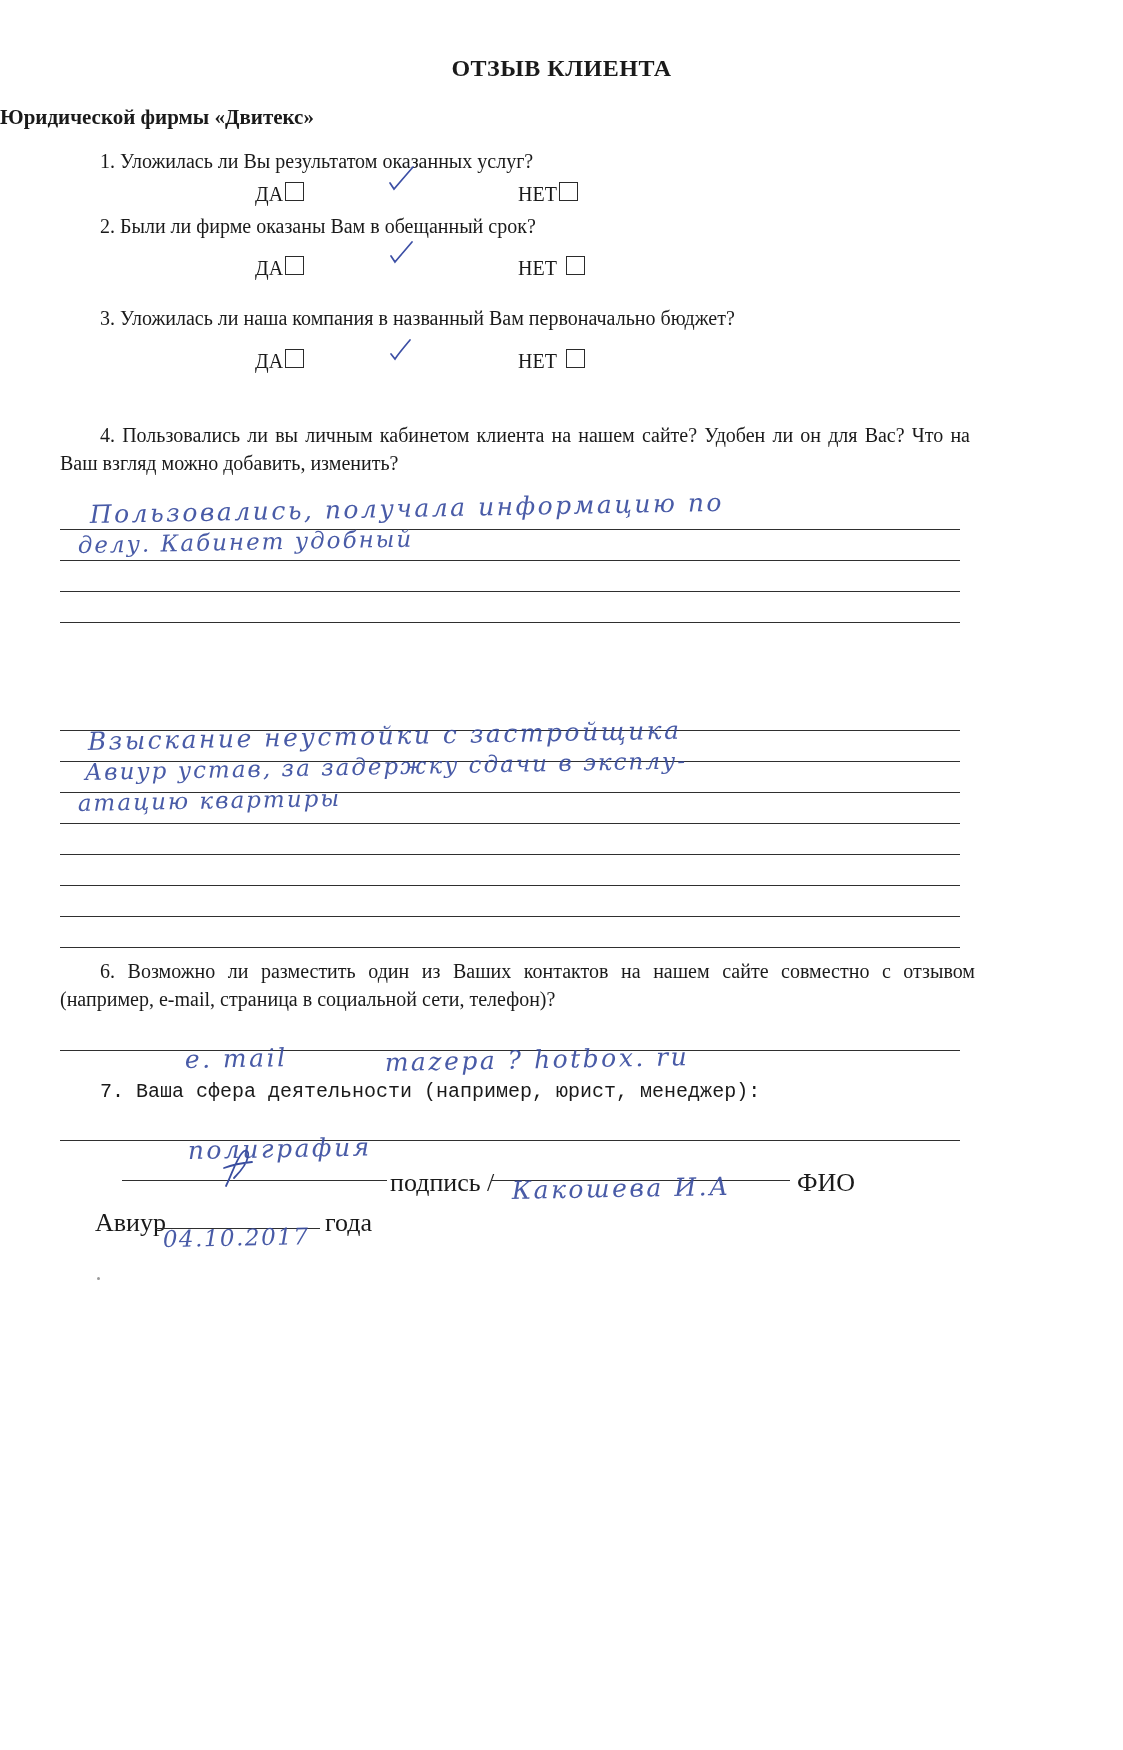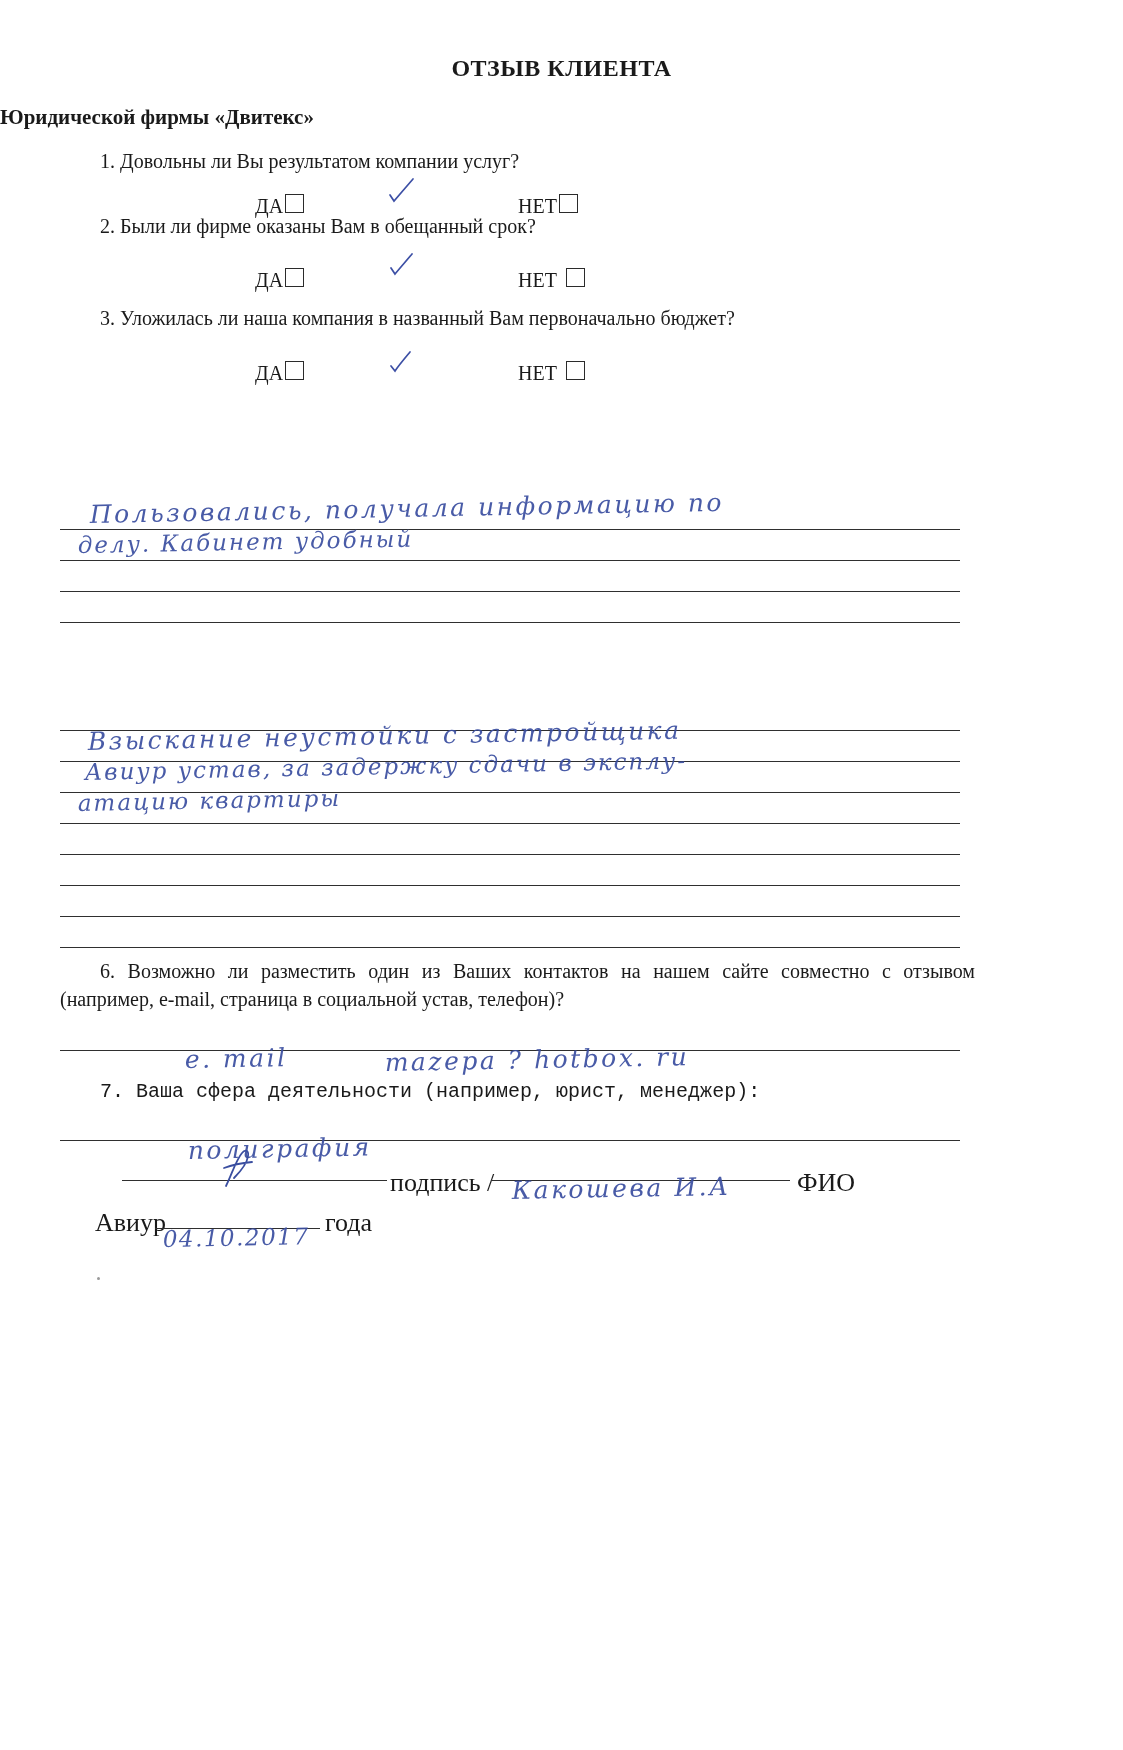--- a/index.html
+++ b/index.html
@@ -31,21 +31,20 @@
   .q{
     position:absolute;
     font-size:20px;
     line-height:1.38;
     text-align:justify;
   }
   .q .num{white-space:nowrap;}
   .answer-row{
     position:absolute;
     font-size:20px;
-    margin-top:12px;
   }
   .opt{position:absolute;white-space:nowrap;}
   .opt-label{vertical-align:middle;}
   .box{
     display:inline-block;
     width:17px;height:17px;
     border:1.6px solid #2b2b2b;
     vertical-align:-2px;
     margin-left:2px;
     position:relative;
@@ -95,21 +94,21 @@
 </head>
 <body>
 
 <div class="page">
 
   <div class="title-main">ОТЗЫВ КЛИЕНТА</div>
   <div class="title-sub">Юридической фирмы «Двитекс»</div>
 
   <div class="q" style="left:100px;top:148px;width:860px;">
     <span class="num">1.</span>
-    <span>Довольны ли Вы результатом компании услуг?</span>
+    <span>Уложилась ли Вы результатом оказанных услуг?</span>
   </div>
   <div class="answer-row" style="left:100px;top:181px;width:860px;height:30px;">
     <span class="opt" style="left:155px;top:0;">
       <span class="opt-label">ДА</span><span class="box"></span>
     </span>
     <span class="tick" style="left:283px;top:-16px;">
       <svg width="34" height="34" viewBox="0 0 34 34">
           <path d="M30 2 C24 9 17 17 11 24 L7 18" fill="none" stroke="currentColor" stroke-width="1.7" stroke-linecap="round"></path>
         </svg>
     </span>
@@ -147,20 +146,24 @@
     <span class="tick" style="left:285px;top:-9px;">
       <svg width="30" height="30" viewBox="0 0 30 30">
           <path d="M25 1 C20 7 14 14 10 20 L6 15" fill="none" stroke="currentColor" stroke-width="1.7" stroke-linecap="round"></path>
         </svg>
     </span>
     <span class="opt" style="left:418px;top:0;">
       <span class="opt-label">НЕТ</span><span class="box gap"></span>
     </span>
   </div>
 
+  <div class="q" style="left:60px;top:422px;width:910px;text-indent:40px;">
+    <span class="num">4.</span>
+    <span>Пользовались ли вы личным кабинетом клиента на нашем сайте? Удобен ли он для Вас? Что на Ваш взгляд можно добавить, изменить?</span>
+  </div>
 
   <div class="rule" style="left:60px;top:529px;width:900px;"></div>
   <div class="rule" style="left:60px;top:560px;width:900px;"></div>
   <div class="rule" style="left:60px;top:591px;width:900px;"></div>
   <div class="rule" style="left:60px;top:622px;width:900px;"></div>
 
   <div class="hand" style="left:90px;top:500px;">Пользовались, получала информацию по</div>
   <div class="hand s2" style="left:78px;top:532px;">делу. Кабинет удобный</div>
 
 
@@ -172,21 +175,21 @@
   <div class="rule" style="left:60px;top:885px;width:900px;"></div>
   <div class="rule" style="left:60px;top:916px;width:900px;"></div>
   <div class="rule" style="left:60px;top:947px;width:900px;"></div>
 
   <div class="hand" style="left:88px;top:727px;">Взыскание неустойки с застройщика</div>
   <div class="hand s2" style="left:85px;top:759px;">Авиур устав, за задержку сдачи в эксплу-</div>
   <div class="hand s2" style="left:78px;top:790px;">атацию квартиры</div>
 
   <div class="q" style="left:60px;top:958px;width:915px;text-indent:40px;">
     <span class="num">6.</span>
-    <span>Возможно ли разместить один из Ваших контактов на нашем сайте совместно с отзывом (например, e-mail, страница в социальной устав, телефон)?</span>
+    <span>Возможно ли разместить один из Ваших контактов на нашем сайте совместно с отзывом (например, e-mail, страница в социальной сети, телефон)?</span>
   </div>
 
   <div class="rule" style="left:60px;top:1050px;width:900px;"></div>
 
   <div class="hand" style="left:185px;top:1045px;">e. mail</div>
   <div class="hand" style="left:385px;top:1048px;">mazepa ? hotbox. ru</div>
 
   <div class="q" style="left:100px;top:1078px;width:880px;font-family:Liberation Mono, monospace;">
     <span class="num">7.</span>
     <span>Ваша сфера деятельности (например, юрист, менеджер):</span>

